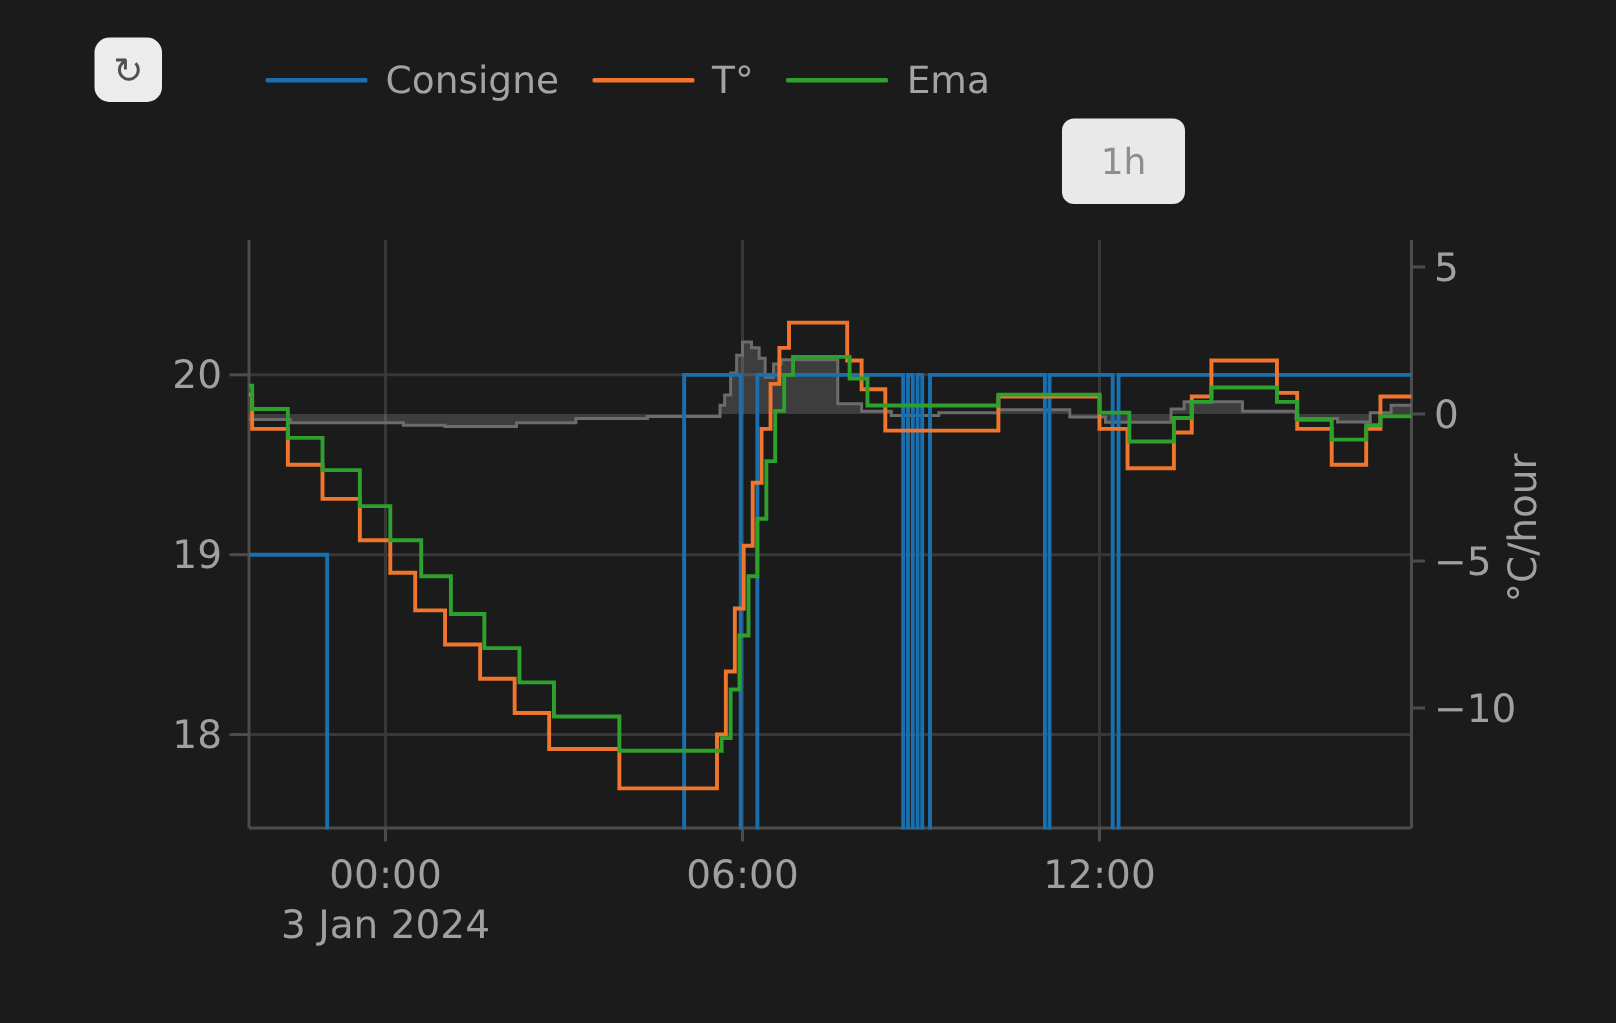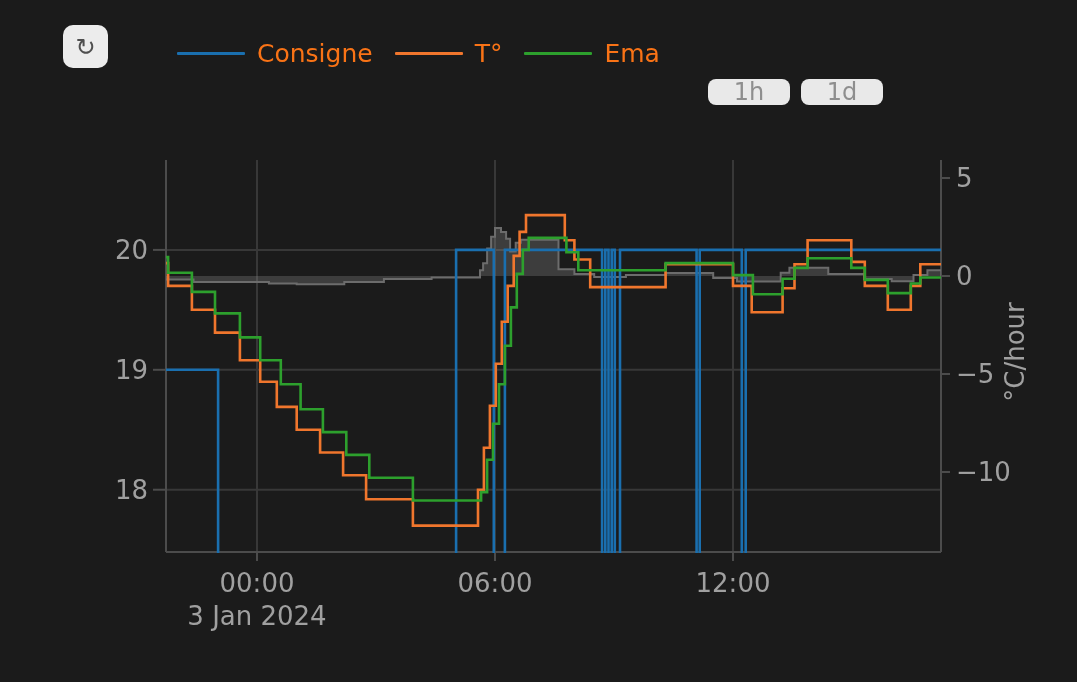--- a/index.html
+++ b/index.html
@@ -13,26 +13,26 @@
     cursor:pointer;
   }
   .refresh-btn span{font-size:24px;color:#4f4f4f;line-height:1;}
   .legend{
     position:absolute;left:177px;top:38px;height:30px;
     display:flex;align-items:center;gap:22px;
   }
   .legend-item{display:flex;align-items:center;gap:12px;cursor:pointer;}
   .legend-line{width:68px;height:3px;border-radius:1px;}
   .legend-bar{width:70px;height:14px;}
-  .legend-label{font-size:25px;color:#f97316;white-space:nowrap;}
+  .legend-label{font-size:25px;color:#a3a3a3;white-space:nowrap;}
   .range-buttons{
     position:absolute;left:708px;top:79px;display:flex;gap:11px;
   }
   .range-btn{
-    height:26px;min-width:52px;padding:0 15px;background:#e9e9e9;border-radius:8px;
+    height:57px;min-width:52px;padding:0 15px;background:#e9e9e9;border-radius:8px;
     display:flex;align-items:center;justify-content:center;
     font-size:24px;color:#8e8e8e;cursor:pointer;
   }
   #chart{position:absolute;left:0;top:0;}
   svg text{font-family:"DejaVu Sans","Liberation Sans",sans-serif;}
 </style>
 </head>
 <body>
 
 <div class="refresh-btn">
@@ -49,21 +49,20 @@
       <span class="legend-label">T°</span>
     </div>
     <div class="legend-item">
       <span class="legend-line" style="background: rgb(45, 160, 45);"></span>
       <span class="legend-label">Ema</span>
     </div>
   </div>
 
 <div class="range-buttons">
     <div class="range-btn">1h</div>
-    <div class="range-btn">1d</div>
   </div>
 
 <svg id="chart" width="1077" height="682" viewBox="0 0 1077 682">
     <line x1="257" y1="160" x2="257" y2="552" stroke="#383838" stroke-width="2"></line>
     <line x1="495" y1="160" x2="495" y2="552" stroke="#383838" stroke-width="2"></line>
     <line x1="733" y1="160" x2="733" y2="552" stroke="#383838" stroke-width="2"></line>
     <line x1="166" y1="249.9" x2="941" y2="249.9" stroke="#383838" stroke-width="2"></line>
     <line x1="166" y1="369.8" x2="941" y2="369.8" stroke="#383838" stroke-width="2"></line>
     <line x1="166" y1="489.7" x2="941" y2="489.7" stroke="#383838" stroke-width="2"></line>
     <line x1="166" y1="160" x2="166" y2="552" stroke="#4c4c4c" stroke-width="2"></line>

